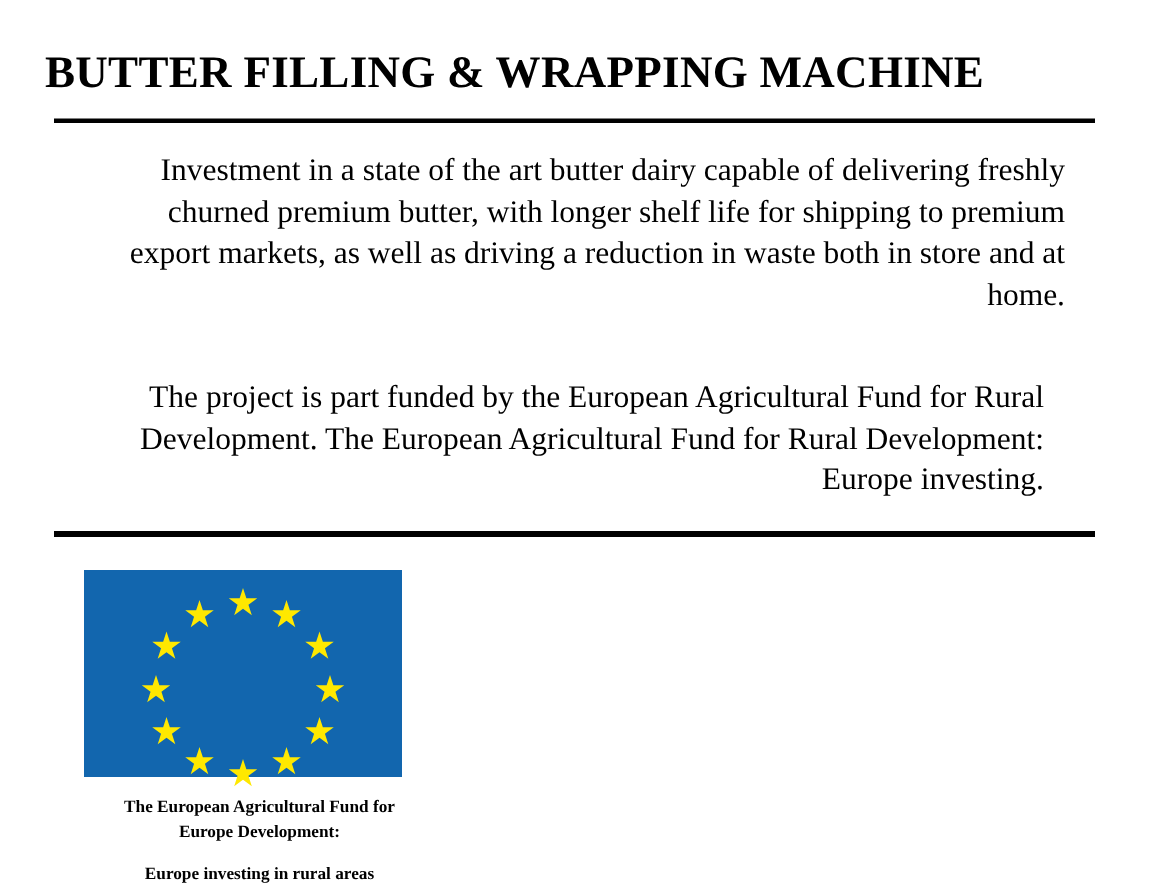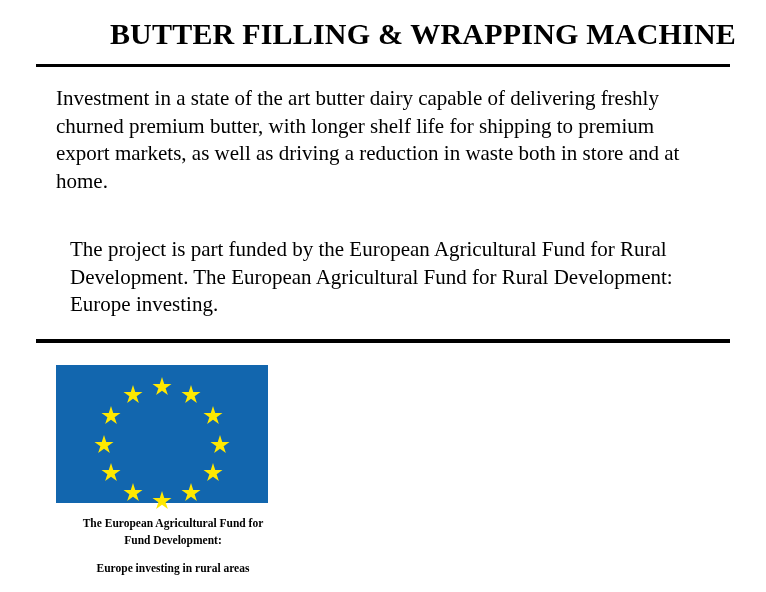--- a/index.html
+++ b/index.html
@@ -14,42 +14,42 @@
     color: #000000;
     overflow: hidden;
   }
   .page {
     position: relative;
     width: 766px;
     height: 592px;
     box-sizing: border-box;
   }
   .title {
-    text-align: right;
+    text-align: left;
     font-family: "Liberation Serif", serif;
     font-weight: bold;
     font-size: 30px;
     letter-spacing: 0.2px;
-    margin: 17px 30px 0 30px;
+    margin: 32px 30px 0 30px;
     line-height: 1.1;
   }
   .rule {
     height: 0;
     border-top: 3px solid #000000;
     margin: 14px 36px 0 36px;
   }
   .rule.thick {
     border-top: 4px solid #000000;
     margin-top: 20px;
   }
   .body-block {
     margin: 18px 44px 0 44px;
   }
   .para {
-    text-align: left;
+    text-align: right;
     font-size: 21px;
     line-height: 1.32;
     margin: 0 0 16px 0;
   }
   .para:last-child { margin-bottom: 0; margin-top: 40px; }
   .para.p1 { margin-left: 12px; margin-right: 12px; }
   .para.p2 { margin-left: 26px; margin-right: 26px; }
 
   .flag-area {
     margin: 22px 0 0 56px;
@@ -159,18 +159,18 @@
       </span>
       <span class="star" style="left:77px; top:30px;">
         <svg width="22" height="22" viewBox="-11 -11 22 22" style="position:absolute;left:-11px;top:-11px;">
             <polygon points="0,-10 2.24,-3.09 9.51,-3.09 3.63,1.18 5.88,8.09 0,3.82 -5.88,8.09 -3.63,1.18 -9.51,-3.09 -2.24,-3.09" fill="#FFE800"></polygon>
           </svg>
       </span>
     </div>
 
     <div class="flag-caption">
       <div class="line1">The European Agricultural Fund for</div>
-      <div class="line2">Fund Development:</div>
+      <div class="line2">Europe Development:</div>
       <div class="line3">Europe investing in rural areas</div>
     </div>
   </div>
 
 </div>
 
 </body></html>

